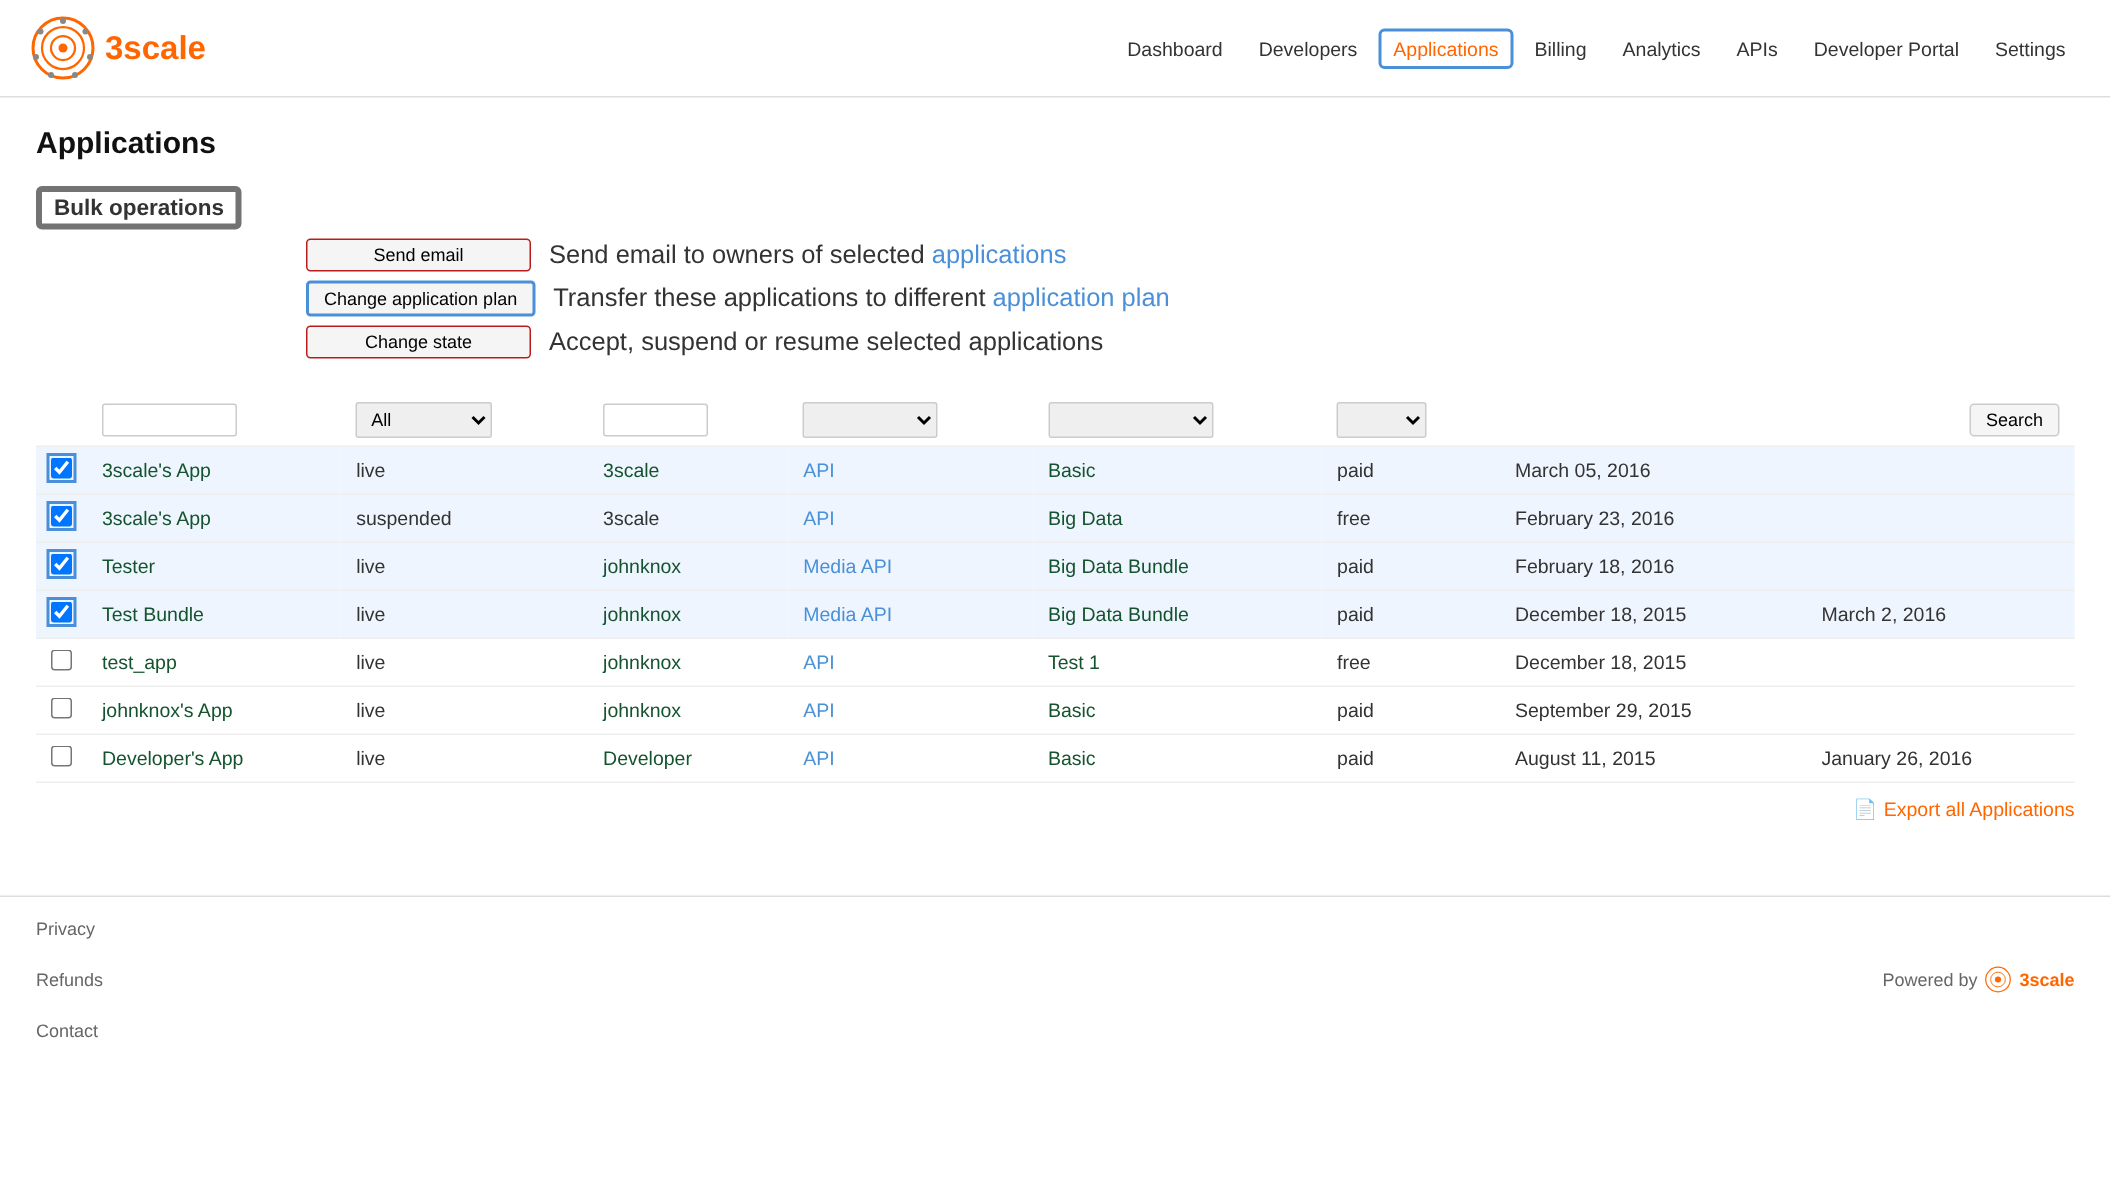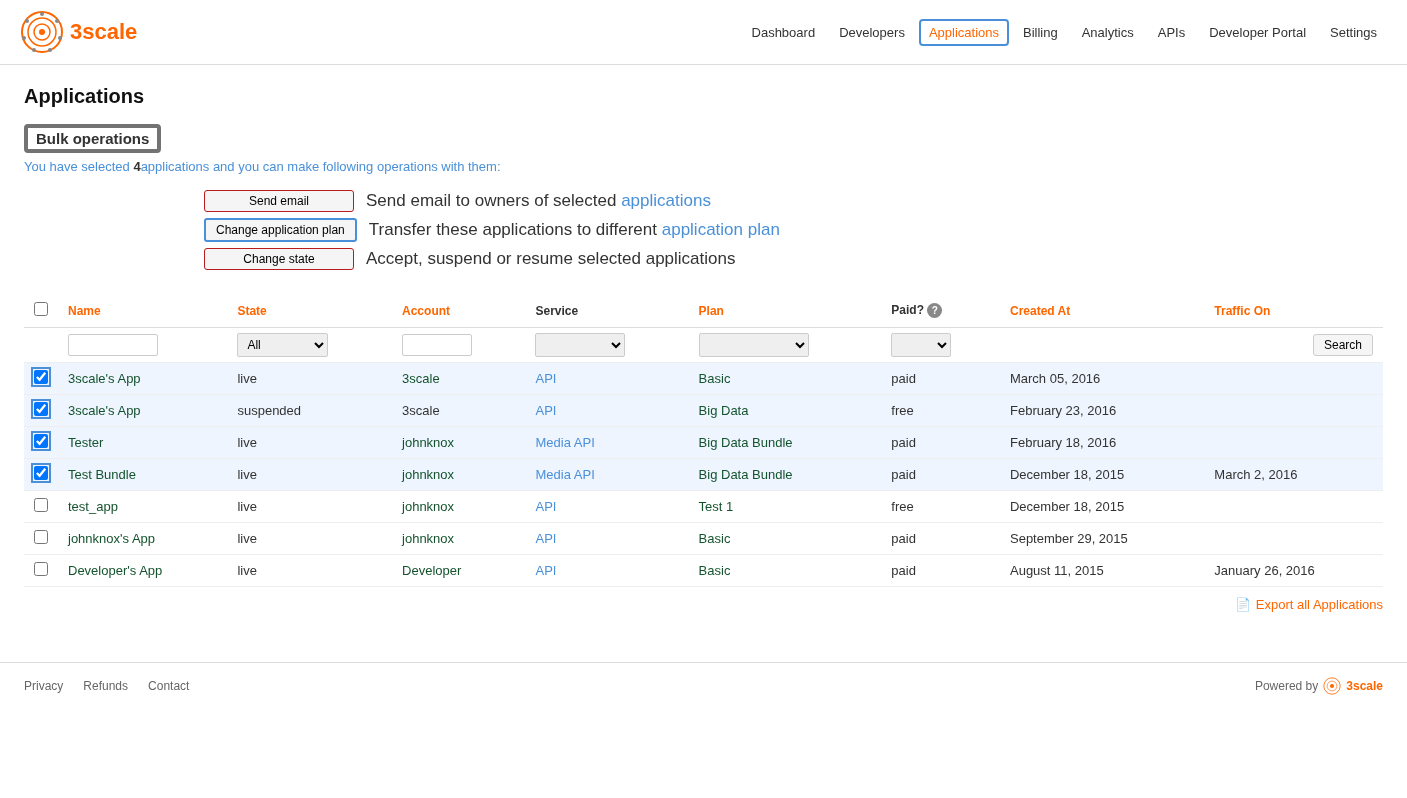--- a/index.html
+++ b/index.html
@@ -49,21 +49,21 @@
     .checkbox-cell { width: 30px; }
     input[type="checkbox"] { width: 14px; height: 14px; cursor: pointer; }
     .checked-row td { background: #eef5ff; }
 
     
     .export-row { display: flex; justify-content: flex-end; padding: 10px 0; }
     .export-link { color: #f60; text-decoration: none; font-size: 13px; display: flex; align-items: center; gap: 4px; }
 
     
     #footer { border-top: 1px solid #ddd; padding: 14px 24px; display: flex; justify-content: space-between; align-items: center; margin-top: 20px; }
-    .footer-links { display: flex; gap: 20px; }
+    .footer-links { display: flex; gap: 20px; flex-direction: column; }
     .footer-links a { color: #666; font-size: 12px; text-decoration: none; }
     .footer-powered { font-size: 12px; color: #666; display: flex; align-items: center; gap: 5px; }
 
     
     .help-icon { display: inline-flex; align-items: center; justify-content: center; width: 15px; height: 15px; border-radius: 50%; background: #888; color: #fff; font-size: 10px; font-weight: bold; cursor: help; }
   </style>
 </head>
 <body>
 
 <div id="header">
@@ -97,23 +97,20 @@
   </nav>
 </div>
 
 <div id="main">
   <h1>Applications</h1>
 
   <div>
     <div class="bulk-ops-box">
       <span class="bulk-ops-title">Bulk operations</span>
     </div>
-    <div class="bulk-ops-desc">
-      <span>You have selected </span><span style="color:#333;font-weight:bold;">4</span><span>applications and you can make </span><span style="color:#4a90d9;">following</span><span> operations with them:</span>
-    </div>
 
     
     <div class="bulk-ops-actions">
 
       <div class="bulk-action-row">
         <button class="bulk-action-btn">Send email</button>
         <span class="bulk-action-desc">Send email to owners of selected <span style="color:#4a90d9;">applications</span></span>
       </div>
 
       <div class="bulk-action-row">
@@ -123,36 +120,20 @@
 
       <div class="bulk-action-row">
         <button class="bulk-action-btn">Change state</button>
         <span class="bulk-action-desc">Accept, suspend or resume selected applications</span>
       </div>
     </div>
   </div>
 
   <table class="apps-table">
     <thead>
-      <tr>
-        <th class="checkbox-cell">
-          <input type="checkbox" style="">
-        </th>
-        <th>Name</th>
-        <th>State</th>
-        <th>Account</th>
-        <th class="dark">Service</th>
-        <th>Plan</th>
-        <th class="dark">
-          <span>Paid?</span>
-          <span class="help-icon" title="Paid status info">?</span>
-        </th>
-        <th>Created At</th>
-        <th>Traffic On</th>
-      </tr>
 
       <tr class="filter-row">
         <td></td>
         <td><input class="filter-input" type="text" style=""></td>
         <td>
           <select class="filter-select">
             <option>All</option>
             <option>live</option>
             <option>suspended</option>
           </select>

